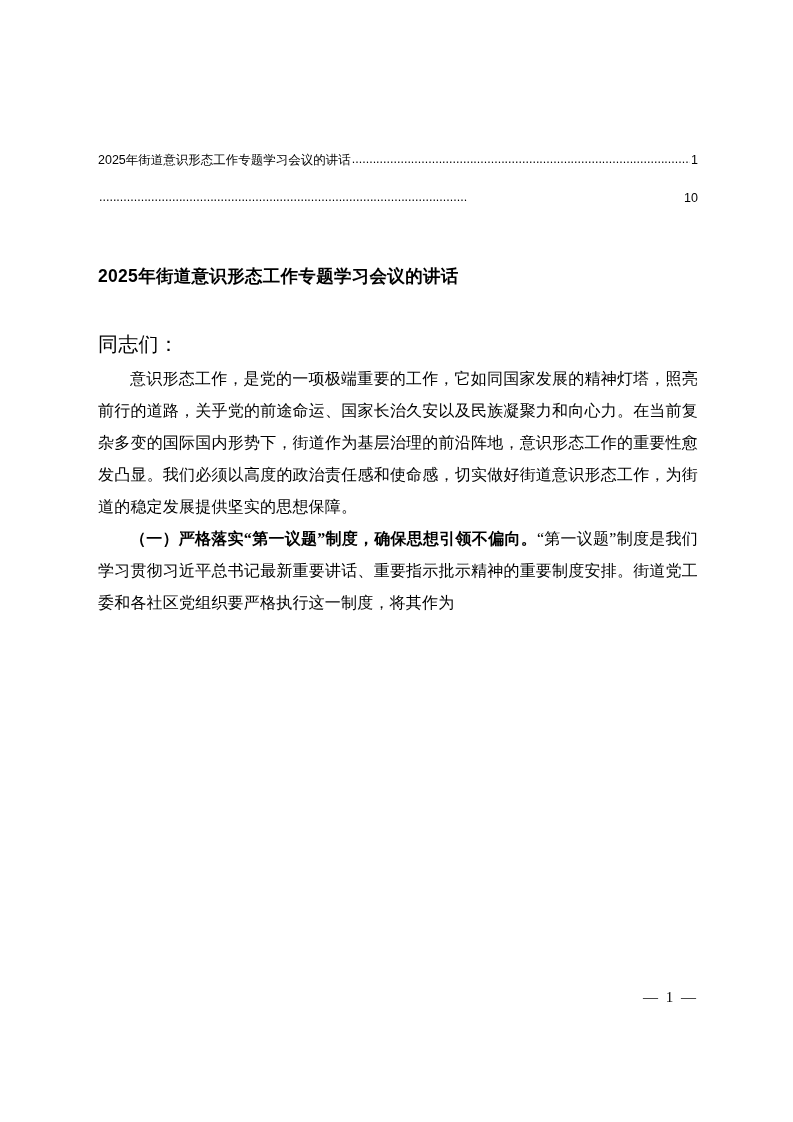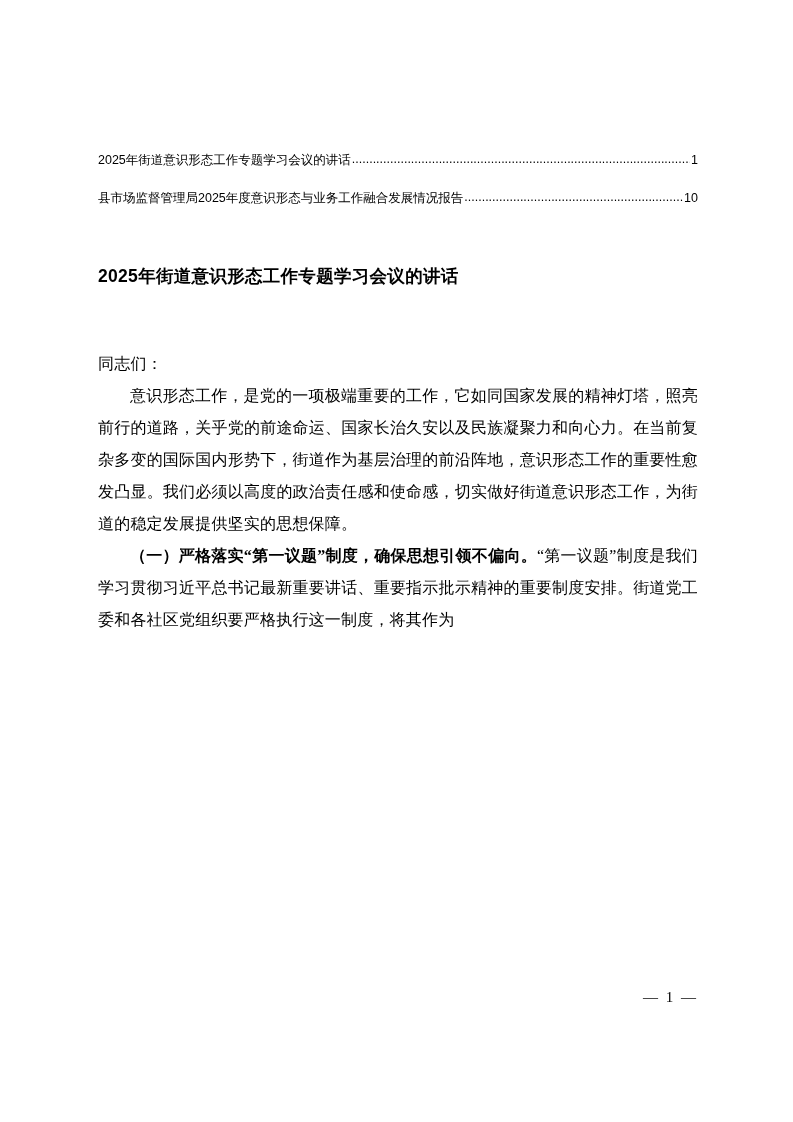--- a/index.html
+++ b/index.html
@@ -62,23 +62,23 @@
     font-weight: bold;
     font-size: 17.5px;
     letter-spacing: 0.3px;
     margin-top: 55px;
     margin-bottom: 0;
     line-height: 1.5;
   }
 
   
   .salutation {
-    font-size: 16px;
+    font-size: 20px;
     line-height: 1.9;
-    margin-top: 60px;
+    margin-top: 36px;
     letter-spacing: 0.2px;
   }
   p.body {
     font-size: 16px;
     line-height: 2.0;
     text-align: justify;
     text-justify: inter-ideograph;
     margin: 0;
     text-indent: 2em;
     letter-spacing: 0.2px;
@@ -113,21 +113,20 @@
 
   <div class="toc">
 
     <div class="toc-entry">
       <span class="toc-title">2025年街道意识形态工作专题学习会议的讲话</span>
       <span class="toc-dots">..........................................................................................................</span>
       <span class="toc-page">1</span>
     </div>
 
     <div class="toc-entry">
-      <span class="toc-title">县市场监督管理局2025年度意识形态与业务工作融合发展情况报告</span>
       <span class="toc-dots">..........................................................................................................</span>
       <span class="toc-page">10</span>
     </div>
 
   </div>
 
   <h1 class="doc-title">2025年街道意识形态工作专题学习会议的讲话</h1>
 
   <div class="salutation">同志们：</div>
 

